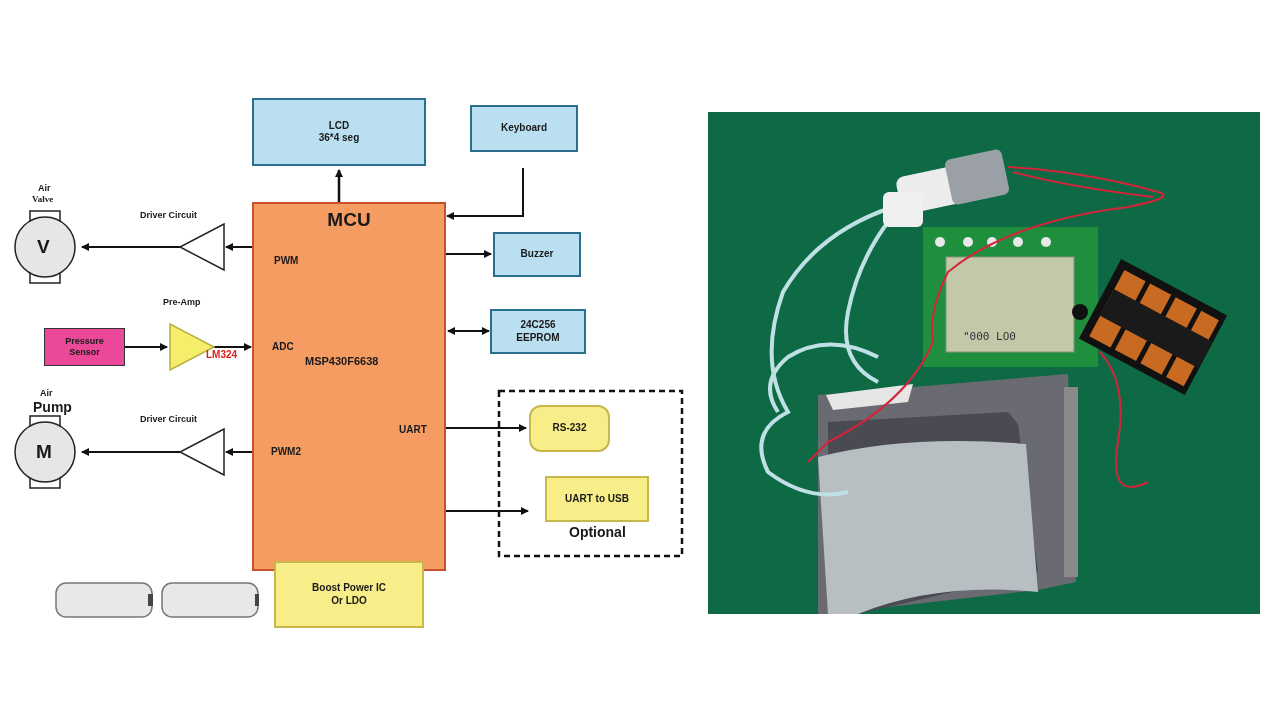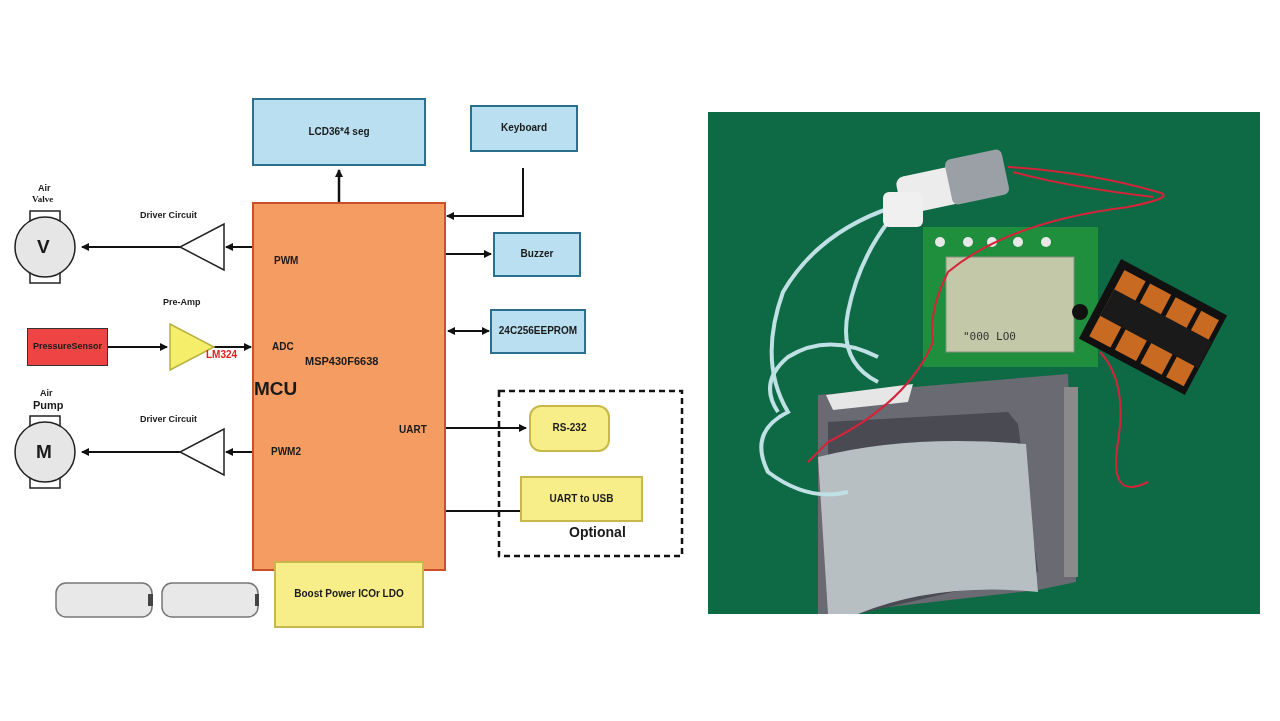--- a/index.html
+++ b/index.html
@@ -1,20 +1,20 @@
 <!DOCTYPE html>
 <html><head>
 <meta charset="utf-8">
 <style>
   html, body { margin:0; padding:0; }
   body { width:1280px; height:721px; background:#ffffff; position:relative; overflow:hidden; font-family:"Liberation Sans", sans-serif; }
-  .box { position:absolute; box-sizing:border-box; display:flex; flex-direction:row; align-items:center; justify-content:center; text-align:center; font-weight:bold; color:#1a1a1a; line-height:1.25; }
+  .box { position:absolute; box-sizing:border-box; display:flex; flex-direction:column; align-items:center; justify-content:center; text-align:center; font-weight:bold; color:#1a1a1a; line-height:1.25; }
   .blue { background:#b9dff0; border:2px solid #2a6f8e; font-size:10px; }
   .yellow { background:#f7ee8a; border:2px solid #c8b84a; font-size:10px; }
-  .white { background:#ef4444; border:1.5px solid #333; font-size:10px; }
+  .white { background:#ec4899; border:1.5px solid #333; font-size:10px;margin-left:17px; }
   .mcu { background:#f59c62; border:2px solid #c9502a; }
   .lbl { position:absolute; font-size:10px; font-weight:bold; color:#1a1a1a; white-space:nowrap; }
   svg.wires { position:absolute; left:0; top:0; }
   .photo { position:absolute; left:708px; top:112px; width:552px; height:502px; background:#0e6a45; overflow:hidden; }
 </style>
 </head>
 <body>
 
 <svg class="wires" width="700" height="721">
   <defs>
@@ -102,40 +102,40 @@
 </div>
 <span class="lbl" style="left:274px;top:255px;">PWM</span>
 <span class="lbl" style="left:272px;top:341px;">ADC</span>
 <span class="lbl" style="left:305px;top:355px;font-size:11px;">MSP430F6638</span>
 <span class="lbl" style="left:399px;top:424px;">UART</span>
 <span class="lbl" style="left:271px;top:446px;">PWM2</span>
 
 <div class="box yellow" style="left:529px;top:405px;width:81px;height:47px;border-radius:12px;">
   <span>RS-232</span>
 </div>
-<div class="box yellow" style="left:520px;top:476px;width:123px;height:46px;">
+<div class="box yellow" style="left:545px;top:476px;width:104px;height:46px;">
   <span>UART to USB</span>
 </div>
 <span class="lbl" style="left:569px;top:524px;font-size:14px;">Optional</span>
 
 <div class="box yellow" style="left:274px;top:561px;width:150px;height:67px;">
   <span>Boost Power IC</span>
   <span>Or LDO</span>
 </div>
 
 <div class="box white" style="left:27px;top:328px;width:81px;height:38px;font-size:9px;">
   <span>Pressure</span>
   <span>Sensor</span>
 </div>
 
 <span class="lbl" style="left:38px;top:183px;font-size:9px;">Air</span>
 <span class="lbl" style="left:32px;top:194px;font-size:9px;font-family:Liberation Serif, serif;">Valve</span>
 <span class="lbl" style="left:37px;top:236px;font-size:19px;">V</span>
 <span class="lbl" style="left:40px;top:388px;font-size:9px;">Air</span>
-<span class="lbl" style="left:33px;top:399px;font-size:11px;">Pump</span>
+<span class="lbl" style="left:33px;top:399px;font-size:14px;">Pump</span>
 <span class="lbl" style="left:36px;top:441px;font-size:19px;">M</span>
 
 <span class="lbl" style="left:140px;top:210px;font-size:9px;">Driver Circuit</span>
 <span class="lbl" style="left:163px;top:297px;font-size:9px;">Pre-Amp</span>
 <span class="lbl" style="left:206px;top:313px;font-size:10px;color:#e02020;margin-top:36px;">LM324</span>
 <span class="lbl" style="left:140px;top:414px;font-size:9px;">Driver Circuit</span>
 
 <div class="photo">
   <svg width="552" height="502" viewBox="0 0 552 502">
     <rect width="552" height="502" fill="#0e6a45"></rect>

